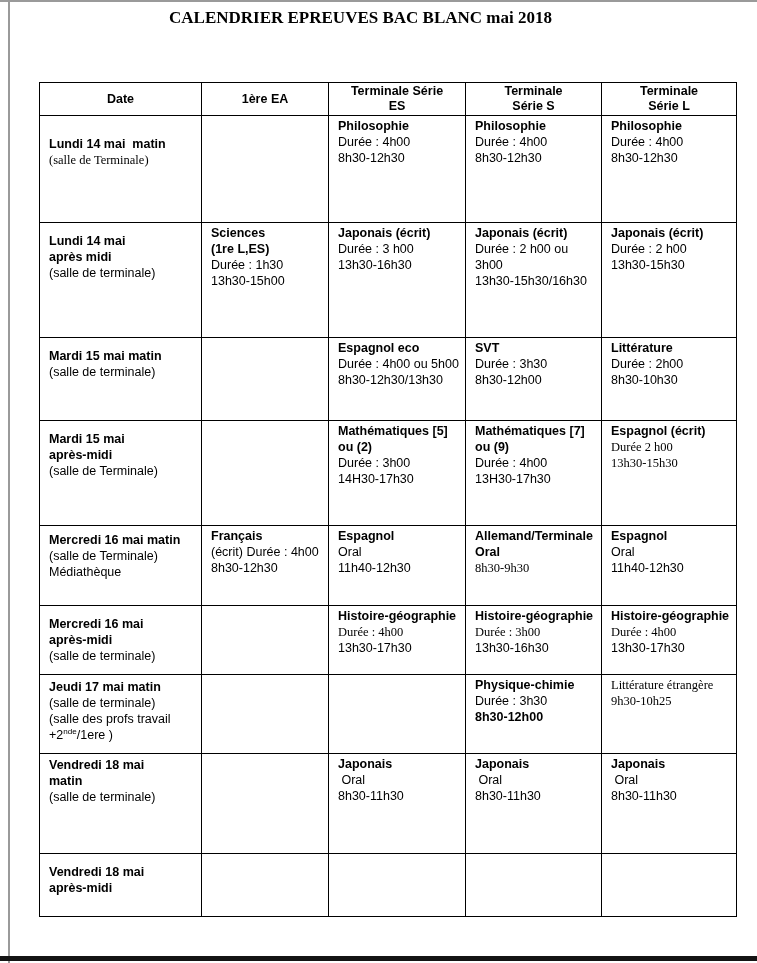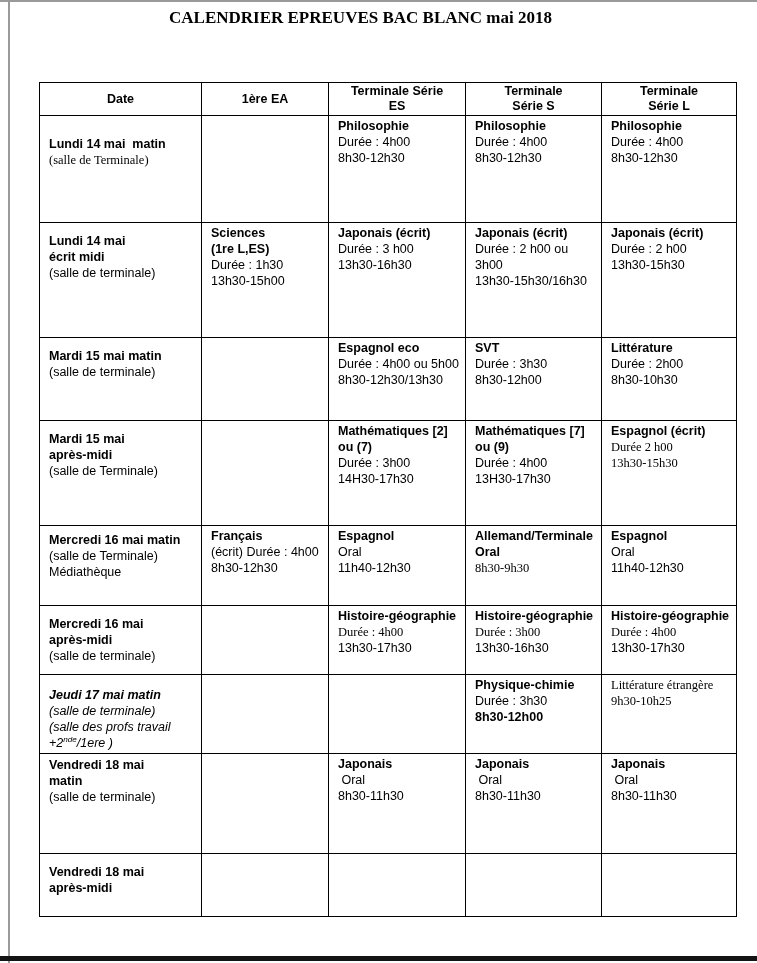--- a/index.html
+++ b/index.html
@@ -96,21 +96,21 @@
         </td>
         <td class="c-l">
           <div class="ln b">Philosophie</div>
           <div class="ln">Durée : 4h00</div>
           <div class="ln">8h30-12h30</div>
         </td>
       </tr>
       <tr style="height: 115px;">
         <td class="c-date" style="padding-top: 10px;">
           <div class="ln b">Lundi 14 mai</div>
-          <div class="ln b">écrit midi</div>
+          <div class="ln b">après midi</div>
           <div class="ln">(salle de terminale)</div>
         </td>
         <td class="c-ea">
           <div class="ln b">Sciences</div>
           <div class="ln b">(1re L,ES)</div>
           <div class="ln">Durée : 1h30</div>
           <div class="ln">13h30-15h00</div>
         </td>
         <td class="c-es">
           <div class="ln b">Japonais (écrit)</div>
@@ -151,21 +151,21 @@
         </td>
       </tr>
       <tr style="height: 105px;">
         <td class="c-date" style="padding-top: 10px;">
           <div class="ln b">Mardi 15 mai</div>
           <div class="ln b">après-midi</div>
           <div class="ln">(salle de Terminale)</div>
         </td>
         <td class="c-ea"></td>
         <td class="c-es">
-          <div class="ln b">Mathématiques [2] ou (7)</div>
+          <div class="ln b">Mathématiques [5] ou (2)</div>
           <div class="ln">Durée : 3h00</div>
           <div class="ln">14H30-17h30</div>
         </td>
         <td class="c-s">
           <div class="ln b">Mathématiques [7] ou (9)</div>
           <div class="ln">Durée : 4h00</div>
           <div class="ln">13H30-17h30</div>
         </td>
         <td class="c-l">
           <div class="ln b">Espagnol (écrit)</div>
@@ -217,21 +217,21 @@
           <div class="ln sf">Durée : 3h00</div>
           <div class="ln">13h30-16h30</div>
         </td>
         <td class="c-l">
           <div class="ln b">Histoire-géographie</div>
           <div class="ln sf">Durée : 4h00</div>
           <div class="ln">13h30-17h30</div>
         </td>
       </tr>
       <tr style="height: 79px;">
-        <td class="c-date" style="padding-top: 12px; font-style: italic;">
+        <td class="c-date" style="padding-top: 4px;">
           <div class="ln b">Jeudi 17 mai matin</div>
           <div class="ln">(salle de terminale)</div>
           <div class="ln">(salle des profs travail +2<sup>nde</sup>/1ere )</div>
         </td>
         <td class="c-ea"></td>
         <td class="c-es"></td>
         <td class="c-s">
           <div class="ln b">Physique-chimie</div>
           <div class="ln">Durée : 3h30</div>
           <div class="ln b">8h30-12h00</div>

